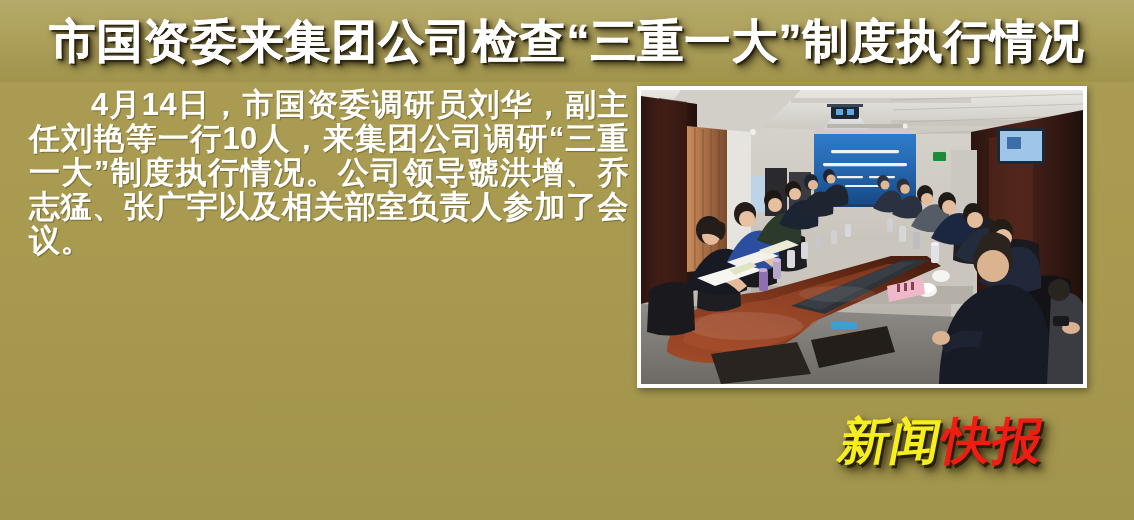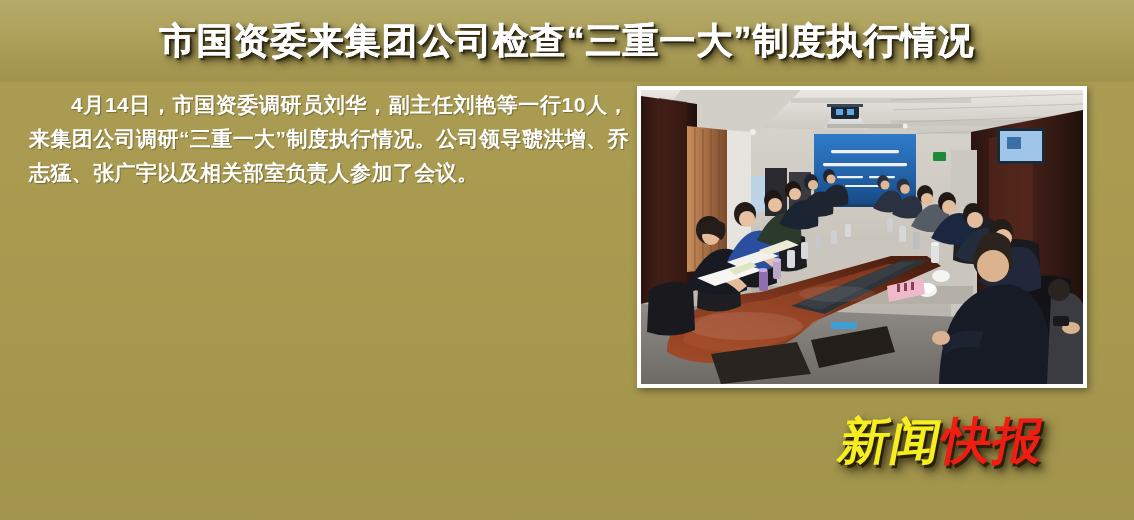--- a/index.html
+++ b/index.html
@@ -49,21 +49,21 @@
     position: absolute;
     left: 0; right: 0; top: 0; bottom: 0;
     background: linear-gradient(180deg,
       rgba(255,255,255,0.10) 0%,
       rgba(255,255,255,0.04) 40%,
       rgba(120,108,48,0.18) 100%);
     pointer-events: none;
   }
   .headline {
     position: relative;
-    font-size: 36px;
+    font-size: 46px;
     line-height: 52px;
     font-weight: bold;
     color: #ffffff;
     letter-spacing: 1px;
     white-space: nowrap;
     text-shadow:
        2px 2px 0 rgba(40,34,12,0.85),
        3px 3px 4px rgba(25,20,6,0.80),
        5px 5px 9px rgba(20,16,4,0.62),
        0 0 2px rgba(255,255,255,0.45);
@@ -75,21 +75,21 @@
   .article {
     position: absolute;
     left: 29px;
     top: 88px;
     width: 600px;
     z-index: 2;
   }
   .article p {
     margin: 0;
     color: #ffffff;
-    font-size: 21px;
+    font-size: 31px;
     line-height: 34px;
     font-weight: bold;
     text-align: justify;
     text-align-last: left;
     letter-spacing: 0.4px;
     text-indent: 2em;
     text-shadow: 1px 1px 1px rgba(60,52,18,0.45);
   }
   .article p + p { margin-top: 0px; }
 

